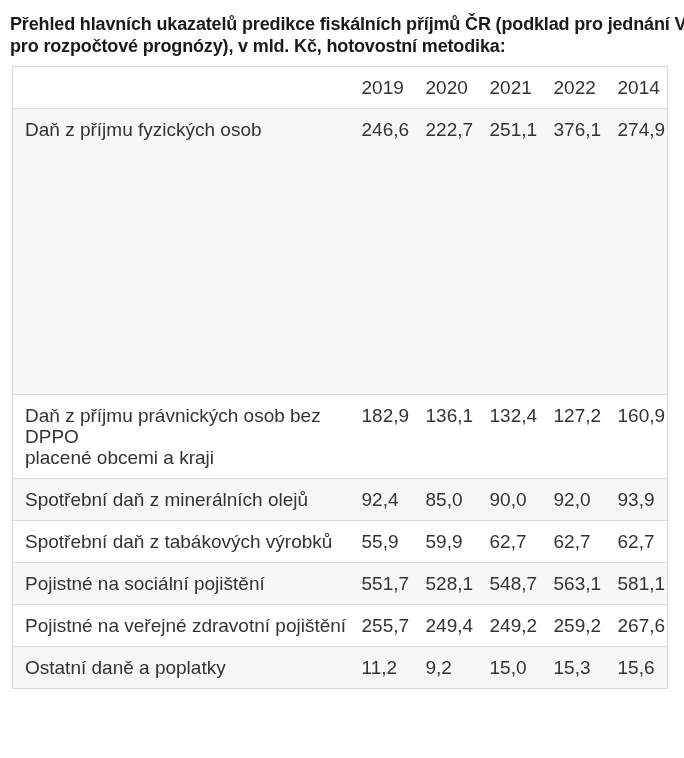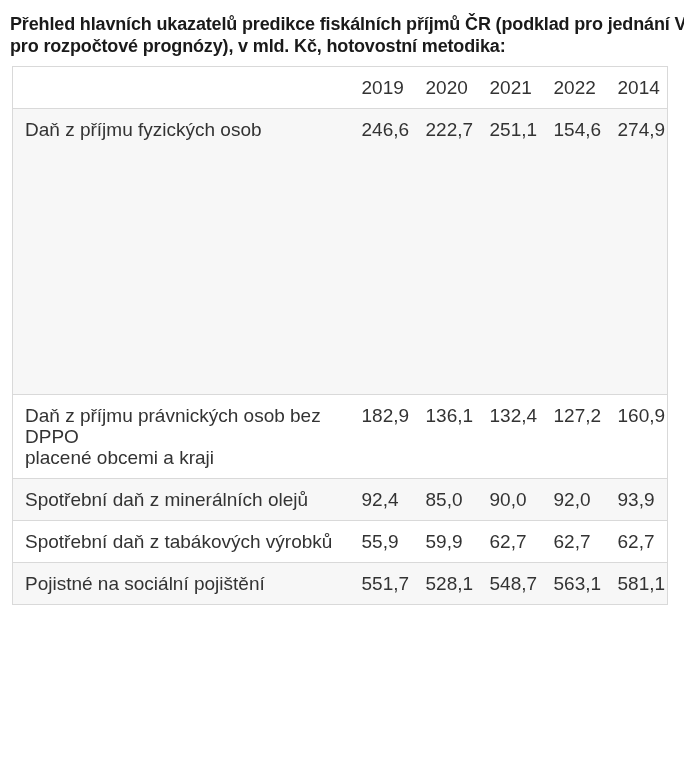--- a/index.html
+++ b/index.html
@@ -79,21 +79,21 @@
           <th>2014</th>
         </tr>
     </thead>
     <tbody id="table-body">
 
     <tr class="tall">
           <td class="label-cell">Daň z příjmu fyzických osob</td>
           <td>246,6</td>
           <td>222,7</td>
           <td>251,1</td>
-          <td>154,6</td>
+          <td>376,1</td>
           <td>274,9</td>
         </tr>
         <tr>
           <td class="label-cell">Daň z příjmu právnických osob bez DPPO
 placené obcemi a kraji</td>
           <td>182,9</td>
           <td>136,1</td>
           <td>132,4</td>
           <td>127,2</td>
           <td>160,9</td>
@@ -115,15 +115,31 @@
           <td>62,7</td>
         </tr>
         <tr>
           <td class="label-cell">Pojistné na sociální pojištění</td>
           <td>551,7</td>
           <td>528,1</td>
           <td>548,7</td>
           <td>563,1</td>
           <td>581,1</td>
         </tr>
+        <tr>
+          <td class="label-cell">Pojistné na veřejné zdravotní pojištění</td>
+          <td>255,7</td>
+          <td>249,4</td>
+          <td>249,2</td>
+          <td>259,2</td>
+          <td>267,6</td>
+        </tr>
+        <tr>
+          <td class="label-cell">Ostatní daně a poplatky</td>
+          <td>11,2</td>
+          <td>9,2</td>
+          <td>15,0</td>
+          <td>15,3</td>
+          <td>15,6</td>
+        </tr>
       </tbody>
   </table>
 </div>
 
 </body></html>

